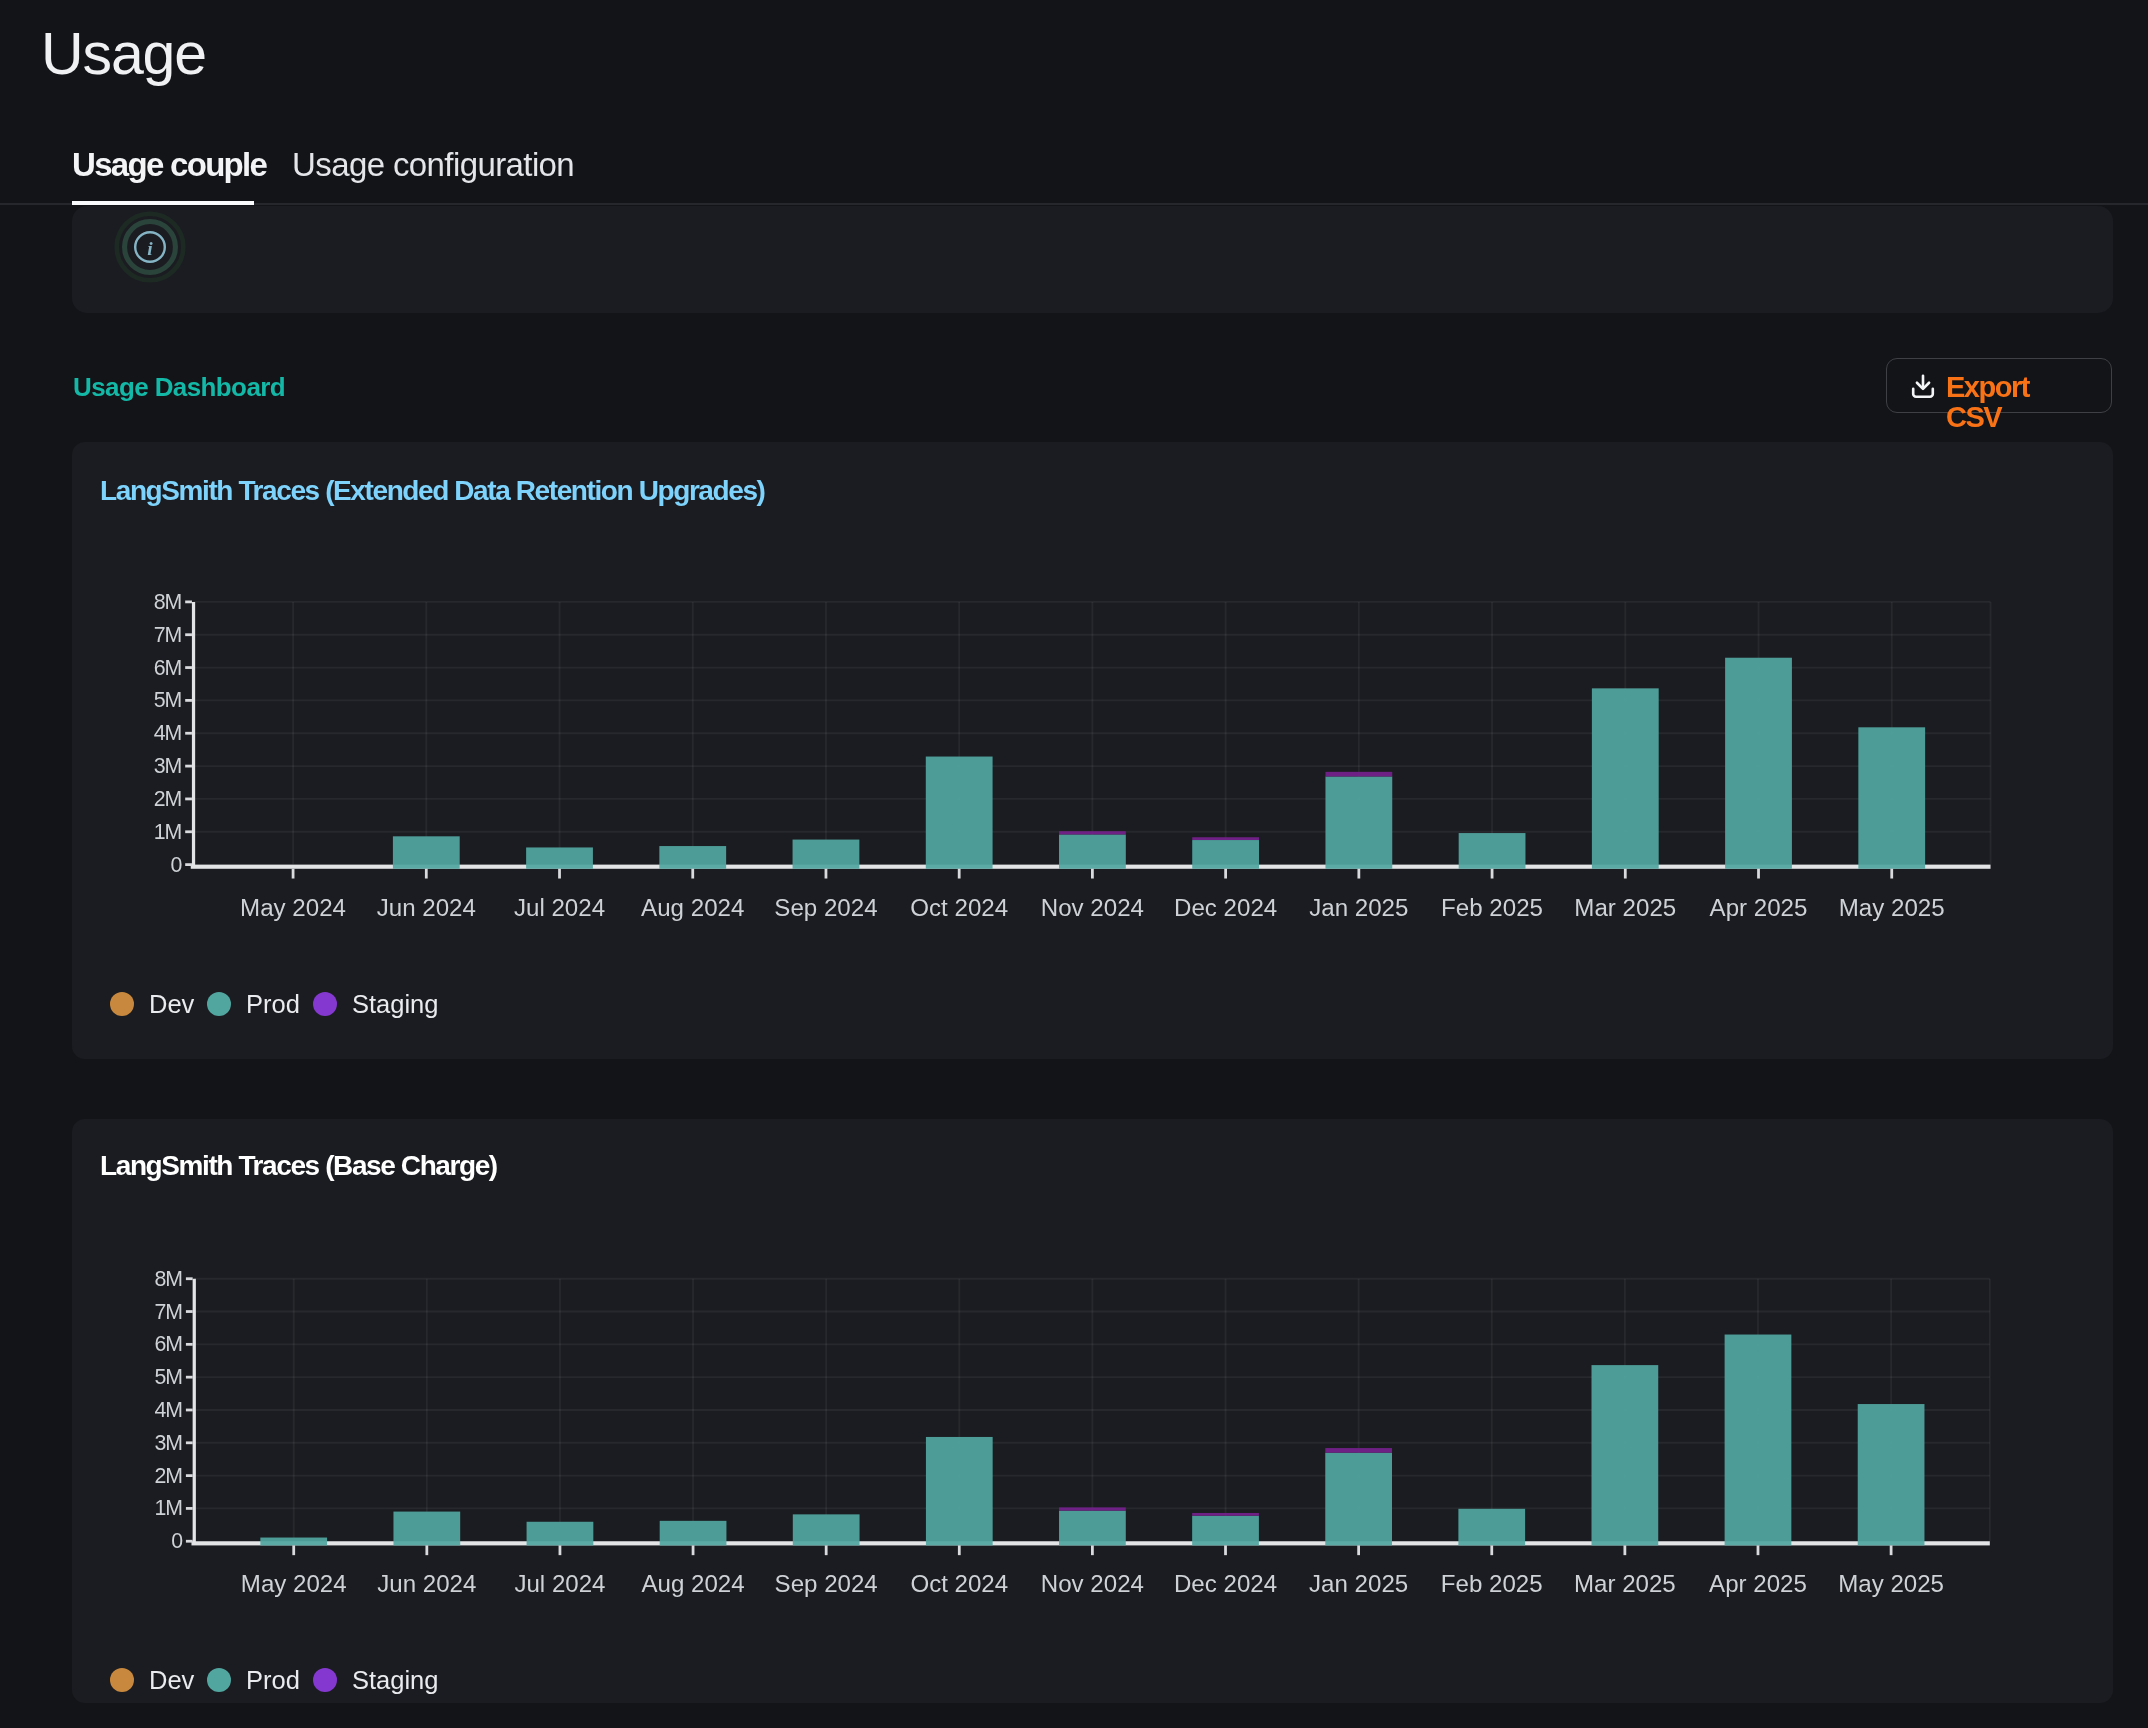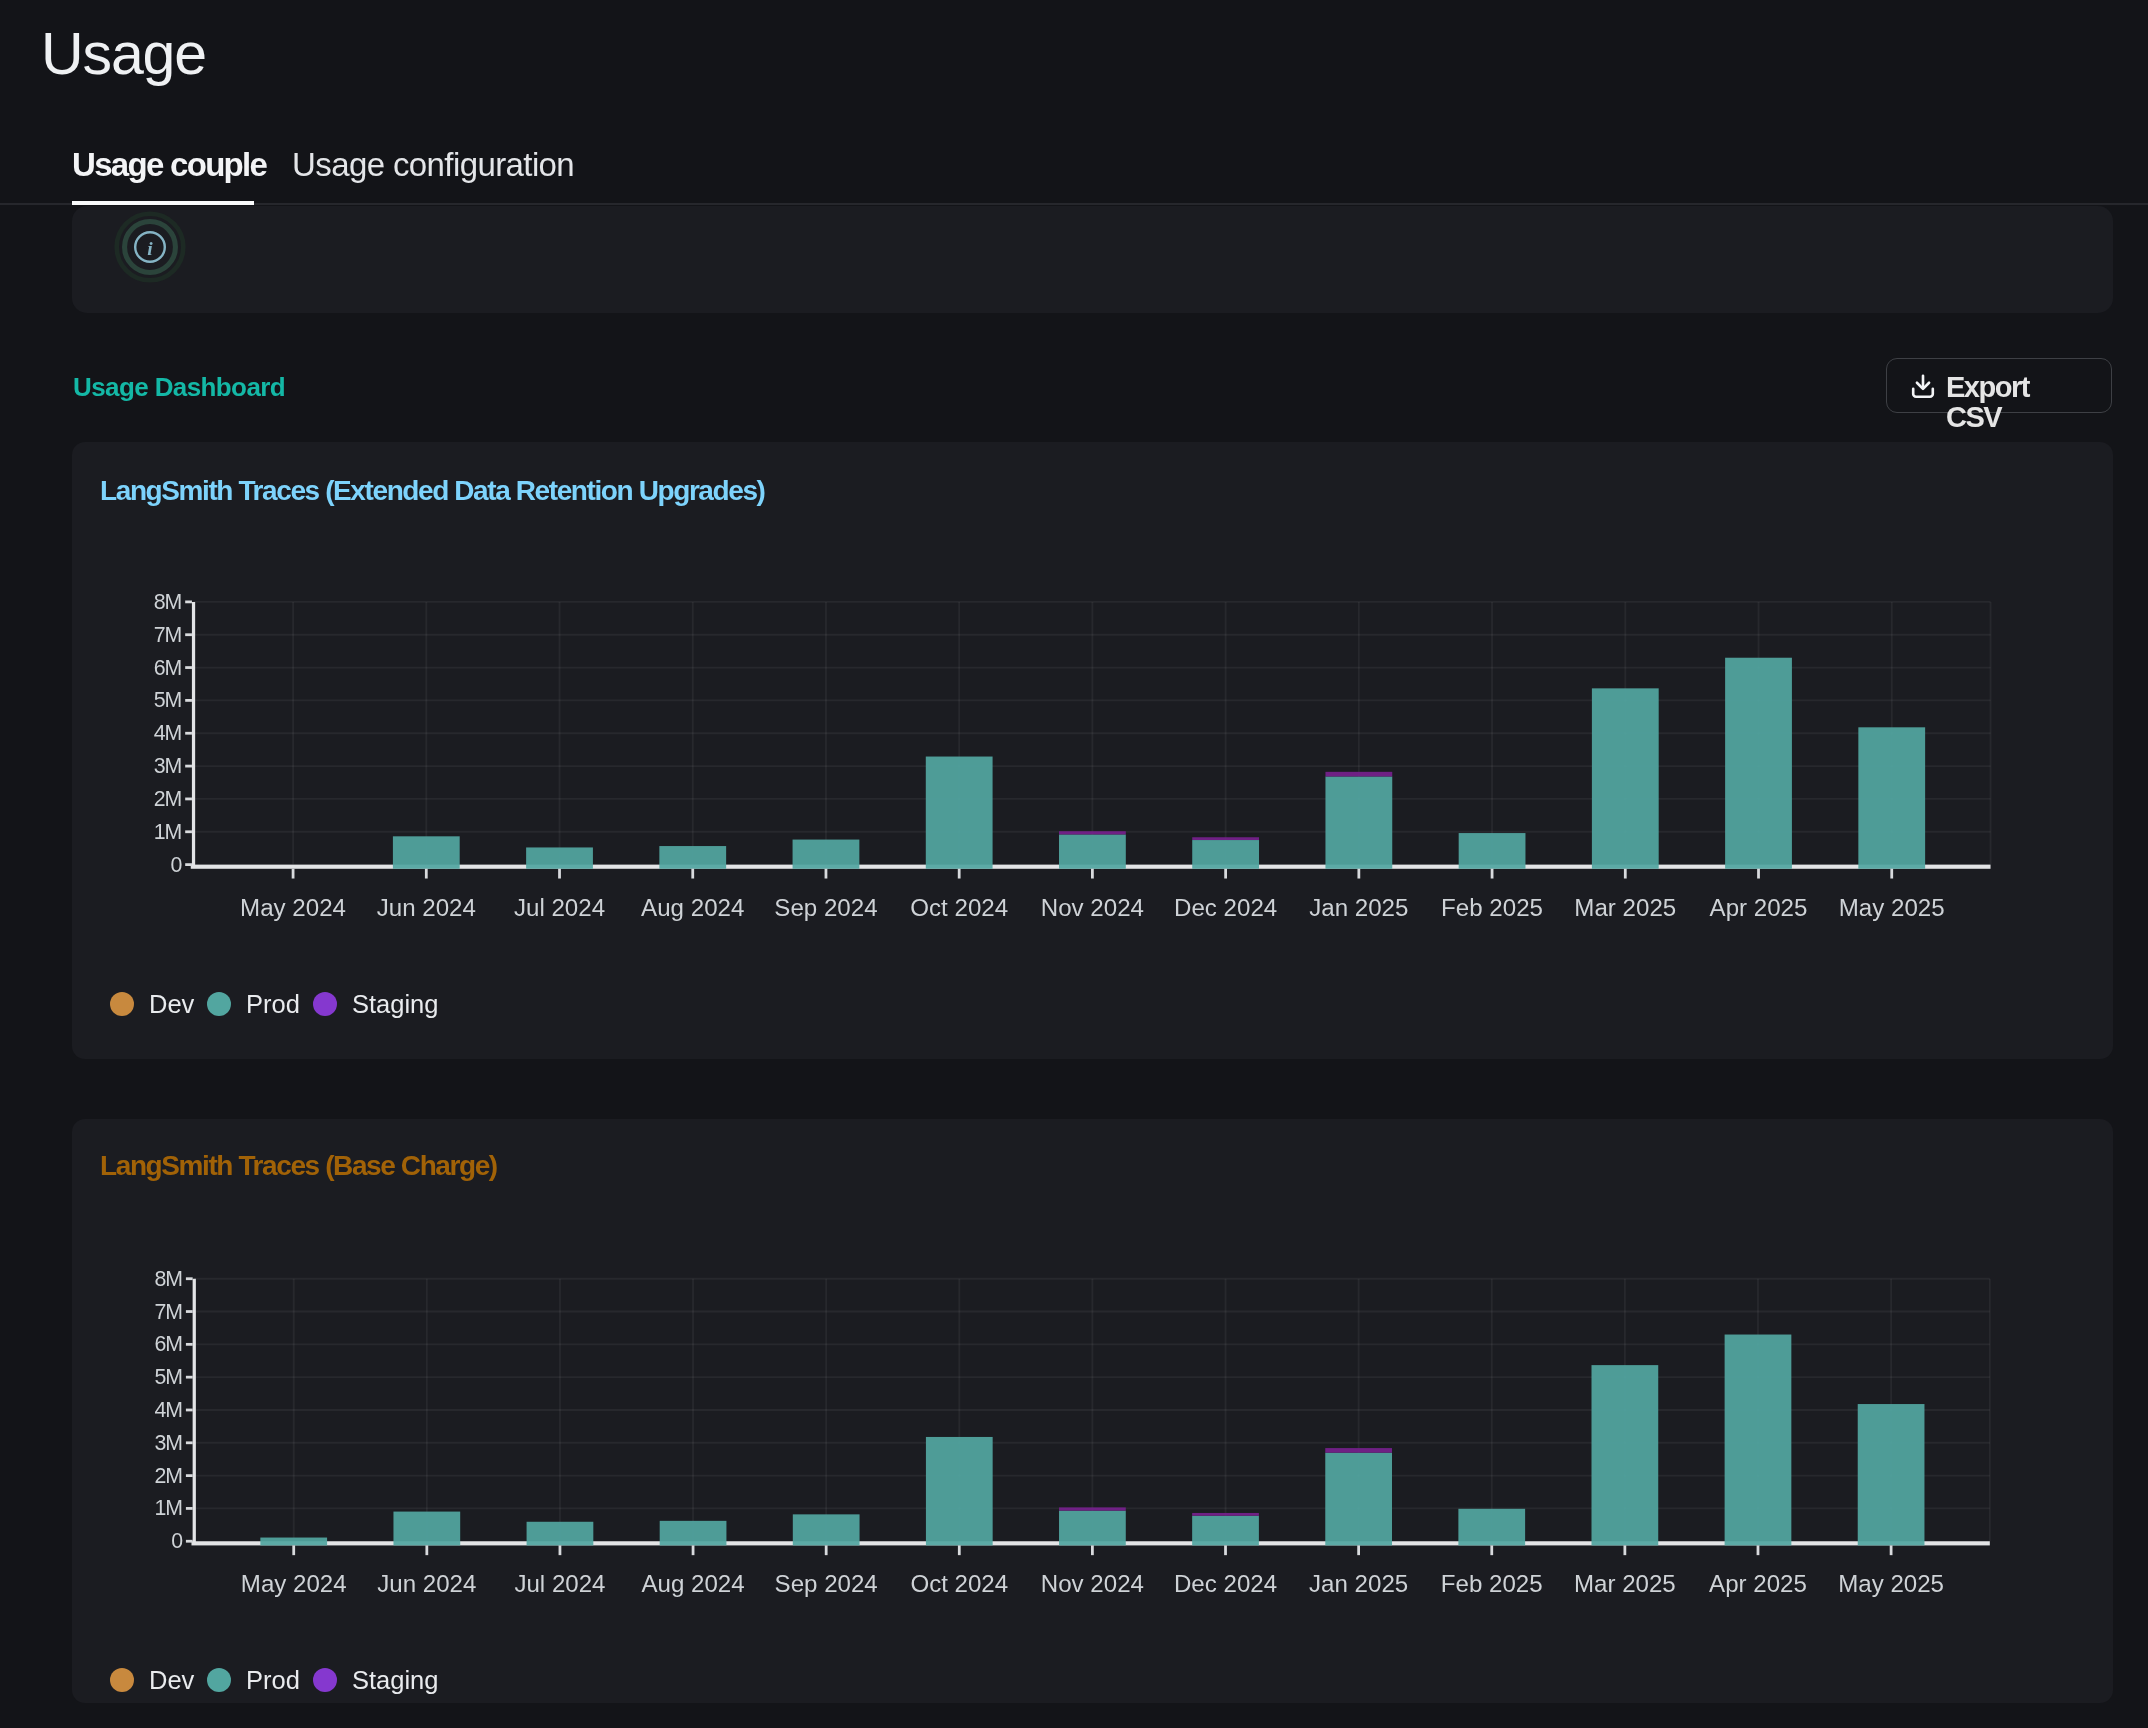--- a/index.html
+++ b/index.html
@@ -20,21 +20,21 @@
 <circle cx="40" cy="40" r="16" fill="none" stroke="#85b4c5" stroke-width="2.6"></circle>
 <text x="40" y="41.5" text-anchor="middle" dominant-baseline="central" font-family="Liberation Serif, serif" font-style="italic" font-weight="700" font-size="21" fill="#85b4c5">i</text>
     </svg>
 <div class="abs" style="left:73px;top:366px;font-size:26px;font-weight:700;letter-spacing:-0.6px;color:#14b8a6;line-height:43px">Usage Dashboard</div>
 <div class="abs" style="left:1886px;top:358px;width:226px;height:55px;border:1.9px solid #3e4045;border-radius:11px"></div>
 <svg class="abs" style="left:1909px;top:372px" width="28" height="28" viewBox="0 0 30 30" fill="none" stroke="#f4f5f7" stroke-width="2.8" stroke-linecap="round" stroke-linejoin="round">
 <path d="M15 4 v13"></path>
       <path d="M8.5 11.5 L15 18 L21.5 11.5"></path>
       <path d="M4.5 18 v5.5 a3 3 0 0 0 3 3 h15 a3 3 0 0 0 3-3 V18"></path>
     </svg>
-<div class="abs" style="left:1946px;top:372px;font-size:29px;font-weight:700;letter-spacing:-1.5px;color:#e5e5e5;line-height:30px">Export CSV</div>
+<div class="abs" style="left:1946px;top:372px;font-size:29px;font-weight:700;letter-spacing:-1.5px;color:#f97316;line-height:30px">Export CSV</div>
 <div class="abs" style="left:72px;top:442px;width:2041px;height:617px;background:#1b1c21;border-radius:13px"></div>
 <div class="abs" style="left:100px;top:473px;font-size:28px;font-weight:700;letter-spacing:-1.4px;color:#7dd3fc;line-height:35px">LangSmith Traces (Extended Data Retention Upgrades)</div>
 <svg style="position:absolute;left:72px;top:442px" width="2041" height="617" viewBox="78 476 2200 665" font-family="Liberation Sans, sans-serif">
       <line x1="209.0" y1="896.1" x2="2146.0" y2="896.1" stroke="rgba(255,255,255,0.055)" stroke-width="2"></line>
 <line x1="209.0" y1="860.7" x2="2146.0" y2="860.7" stroke="rgba(255,255,255,0.055)" stroke-width="2"></line>
 <line x1="209.0" y1="825.3" x2="2146.0" y2="825.3" stroke="rgba(255,255,255,0.055)" stroke-width="2"></line>
 <line x1="209.0" y1="789.9" x2="2146.0" y2="789.9" stroke="rgba(255,255,255,0.055)" stroke-width="2"></line>
 <line x1="209.0" y1="754.5" x2="2146.0" y2="754.5" stroke="rgba(255,255,255,0.055)" stroke-width="2"></line>
 <line x1="209.0" y1="719.1" x2="2146.0" y2="719.1" stroke="rgba(255,255,255,0.055)" stroke-width="2"></line>
 <line x1="209.0" y1="683.7" x2="2146.0" y2="683.7" stroke="rgba(255,255,255,0.055)" stroke-width="2"></line>
@@ -115,21 +115,21 @@
 <line x1="2039.5" y1="936.0" x2="2039.5" y2="946.5" stroke="#d8dadd" stroke-width="3"></line>
 <text x="2039.5" y="977.5" text-anchor="middle" dominant-baseline="central" font-size="26" fill="#ced2d6" letter-spacing="0">May 2025</text>
     </svg>
 <div style="position:absolute;left:110px;top:992px;width:24px;height:24px;border-radius:50%;background:#c8893e"></div>
 <div style="position:absolute;left:149px;top:989px;font-size:25.5px;letter-spacing:0px;color:#e9ebee;line-height:30px">Dev</div>
 <div style="position:absolute;left:207px;top:992px;width:24px;height:24px;border-radius:50%;background:#52a6a0"></div>
 <div style="position:absolute;left:246px;top:989px;font-size:25.5px;letter-spacing:0px;color:#e9ebee;line-height:30px">Prod</div>
 <div style="position:absolute;left:313px;top:992px;width:24px;height:24px;border-radius:50%;background:#8538cf"></div>
 <div style="position:absolute;left:352px;top:989px;font-size:25.5px;letter-spacing:0px;color:#e9ebee;line-height:30px">Staging</div>
 <div class="abs" style="left:72px;top:1119px;width:2041px;height:584px;background:#1b1c21;border-radius:13px"></div>
-<div class="abs" style="left:100px;top:1148px;font-size:28px;font-weight:700;letter-spacing:-1.4px;color:#a16207;line-height:35px">LangSmith Traces (Base Charge)</div>
+<div class="abs" style="left:100px;top:1148px;font-size:28px;font-weight:700;letter-spacing:-1.4px;color:#ffffff;line-height:35px">LangSmith Traces (Base Charge)</div>
 <svg style="position:absolute;left:72px;top:1119px" width="2041" height="584" viewBox="78 1206 2200 630" font-family="Liberation Sans, sans-serif">
       <line x1="209.0" y1="1626.1" x2="2146.0" y2="1626.1" stroke="rgba(255,255,255,0.055)" stroke-width="2"></line>
 <line x1="209.0" y1="1590.7" x2="2146.0" y2="1590.7" stroke="rgba(255,255,255,0.055)" stroke-width="2"></line>
 <line x1="209.0" y1="1555.3" x2="2146.0" y2="1555.3" stroke="rgba(255,255,255,0.055)" stroke-width="2"></line>
 <line x1="209.0" y1="1519.9" x2="2146.0" y2="1519.9" stroke="rgba(255,255,255,0.055)" stroke-width="2"></line>
 <line x1="209.0" y1="1484.5" x2="2146.0" y2="1484.5" stroke="rgba(255,255,255,0.055)" stroke-width="2"></line>
 <line x1="209.0" y1="1449.1" x2="2146.0" y2="1449.1" stroke="rgba(255,255,255,0.055)" stroke-width="2"></line>
 <line x1="209.0" y1="1413.7" x2="2146.0" y2="1413.7" stroke="rgba(255,255,255,0.055)" stroke-width="2"></line>
 <line x1="209.0" y1="1378.3" x2="2146.0" y2="1378.3" stroke="rgba(255,255,255,0.055)" stroke-width="2"></line>
 <line x1="316.3" y1="1378.3" x2="316.3" y2="1661.5" stroke="rgba(255,255,255,0.055)" stroke-width="2"></line>

